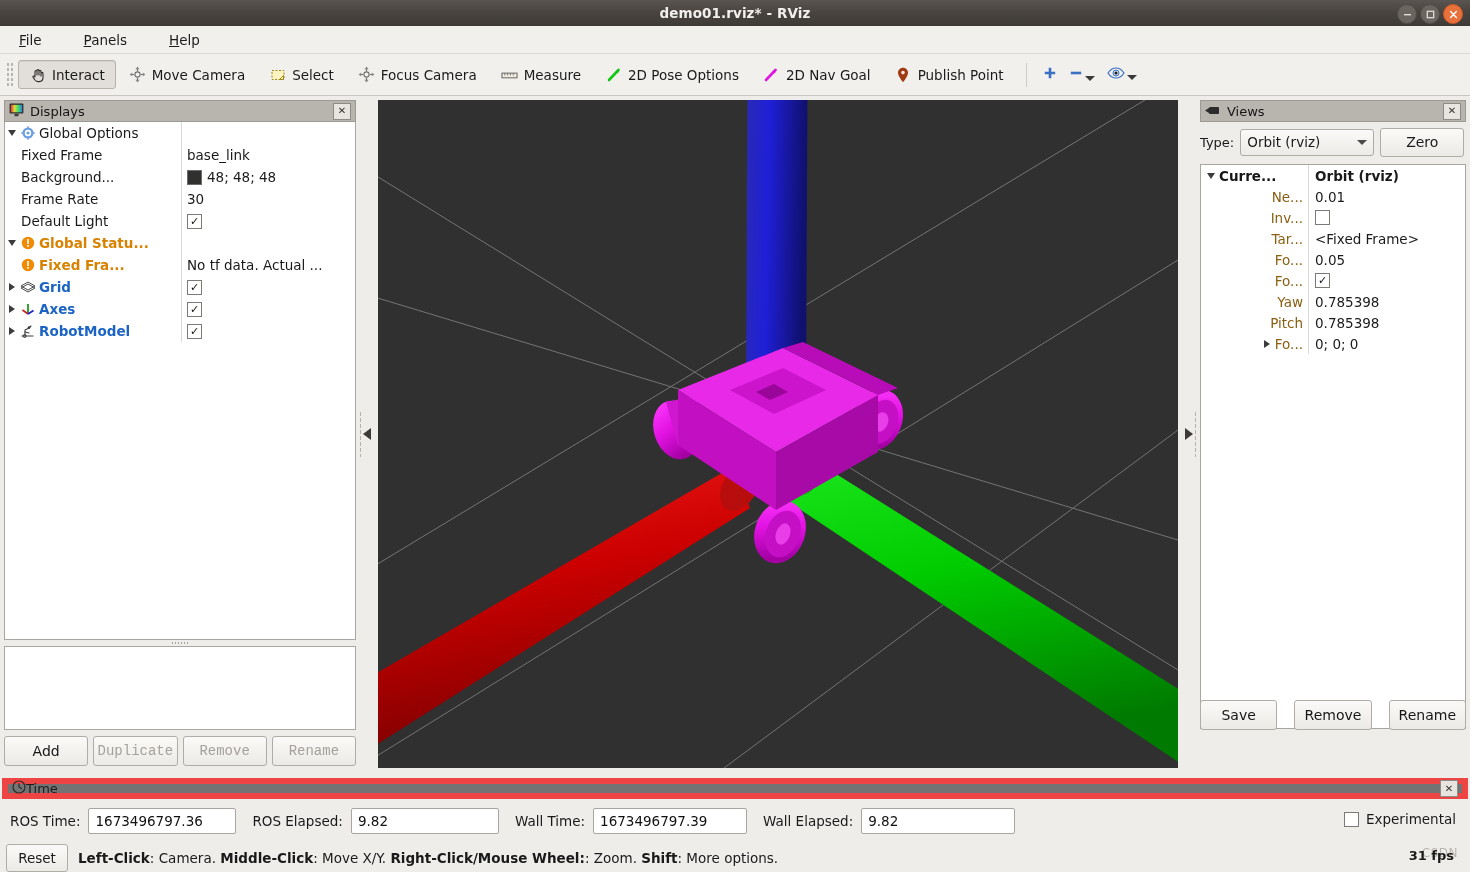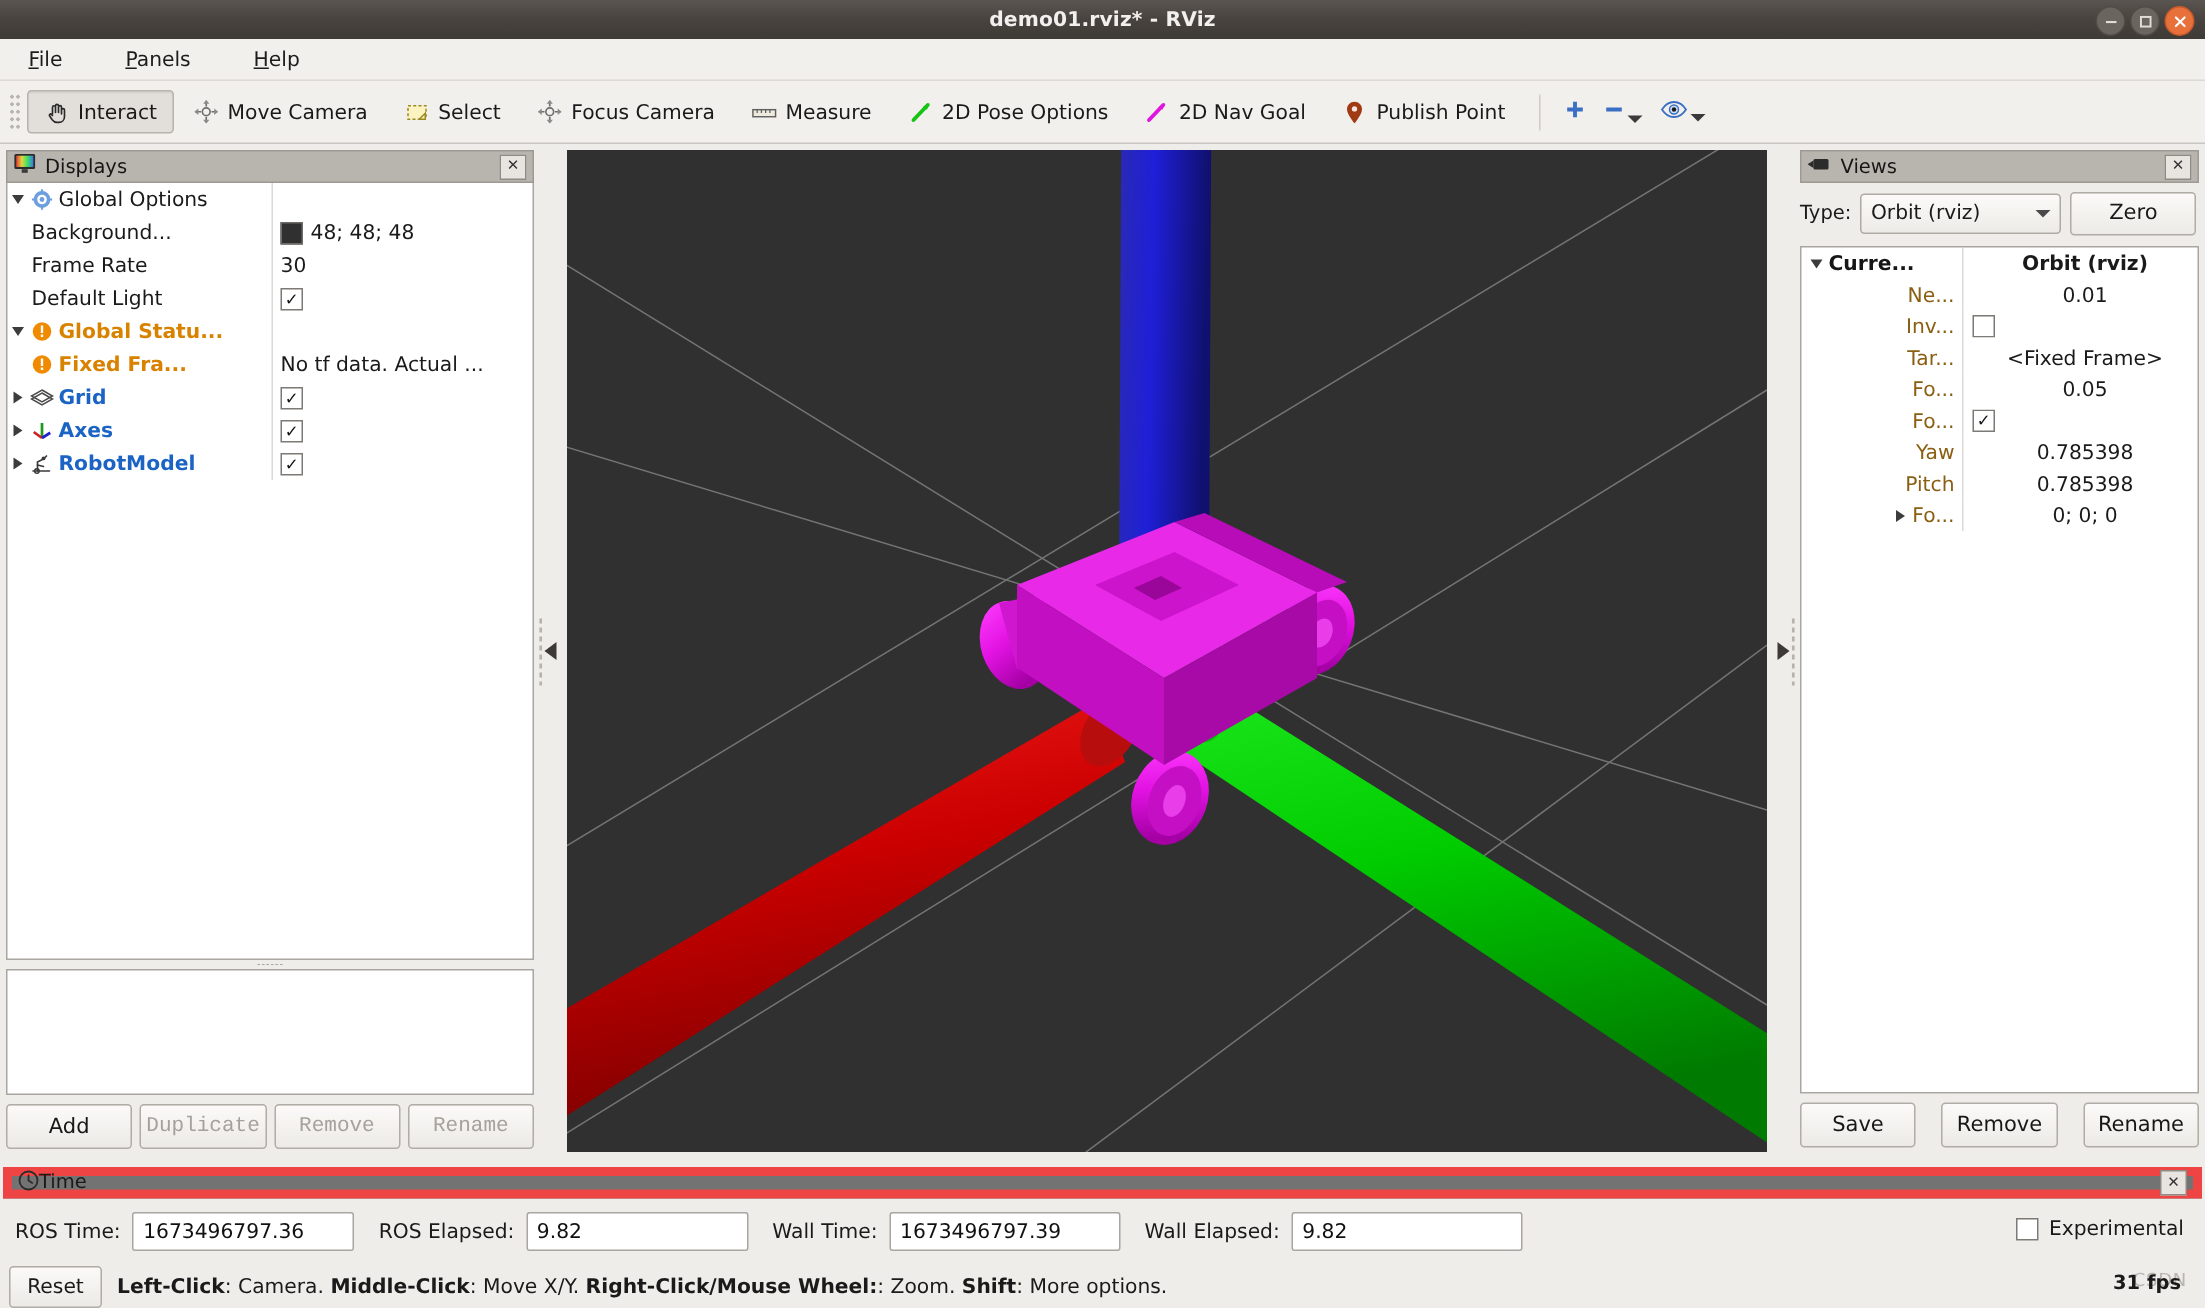--- a/index.html
+++ b/index.html
@@ -5,21 +5,21 @@
   html, body {
     margin: 0; padding: 0;
     width: 1470px; height: 872px;
     overflow: hidden;
     background: #efedea;
     font-family: "DejaVu Sans", sans-serif;
     font-size: 13px;
     color: #1a1a1a;
     -webkit-font-smoothing: antialiased;
   }
-  #app { position: relative; width: 1388px; height: 872px; text-align: center; }
+  #app { position: relative; width: 1388px; height: 872px; }
 
   
   .titlebar {
     position: absolute; left: 0; top: 0; width: 1470px; height: 26px;
     background: linear-gradient(to bottom, #5a5550 0%, #48433f 50%, #3e3a36 100%);
     border-bottom: 1px solid #2a2724;
     display: flex; align-items: center; justify-content: center;
   }
   .titlebar .title {
     color: #f2f0ee; font-size: 13.5px; font-weight: bold;
@@ -191,21 +191,21 @@
   }
   .vrow { display: flex; height: 21px; align-items: center; font-size: 13.5px; }
   .vcol-a { width: 108px; height: 100%; display: flex; align-items: center;
             justify-content: flex-end; padding-right: 5px; box-sizing: border-box;
             border-right: 1px solid #d9d9d9; color: #8a5f12; }
   .vcol-a.bold { color: #161616; font-weight: bold; }
   .vcol-b { flex: 1; padding-left: 6px; white-space: nowrap; overflow: hidden; }
   .vcol-b.bold { font-weight: bold; }
   .vexp { width: 16px; display: flex; align-items: center; justify-content: center; }
   .views-buttons {
-    position: absolute; left: 0; top: 635px; width: 266px; display: flex; gap: 17px;
+    position: absolute; left: 0; top: 600px; width: 266px; display: flex; gap: 17px;
   }
 
   
   .timepanel { position: absolute; left: 0; top: 778px; width: 1470px; height: 94px; }
   .time-title {
     position: absolute; left: 2px; top: 0; width: 1466px; height: 21px;
     background: #737373; border: 6px solid #ef4444; box-sizing: border-box;
     display: flex; align-items: center; padding: 0 4px; font-size: 13px;
   }
   .time-row {
@@ -439,20 +439,27 @@
                   <rect x=".2" y="6.3" width="2.4" height="1.4"></rect>
                   <rect x="11.4" y="6.3" width="2.4" height="1.4"></rect>
                 </g>
             </svg>
           </span>
           <span class="tlabel plain" style="font-weight:normal">Global Options</span>
         </div>
         <div class="tcol-b"></div>
       </div>
 
+      <div class="trow">
+        <div class="tcol-a">
+          <span class="indent-1"></span>
+          <span class="tlabel plain">Fixed Frame</span>
+        </div>
+        <div class="tcol-b">base_link</div>
+      </div>
 
       <div class="trow">
         <div class="tcol-a">
           <span class="indent-1"></span>
           <span class="tlabel plain">Background...</span>
         </div>
         <div class="tcol-b">
           <span class="swatch"></span>
           <span>48; 48; 48</span>
         </div>

